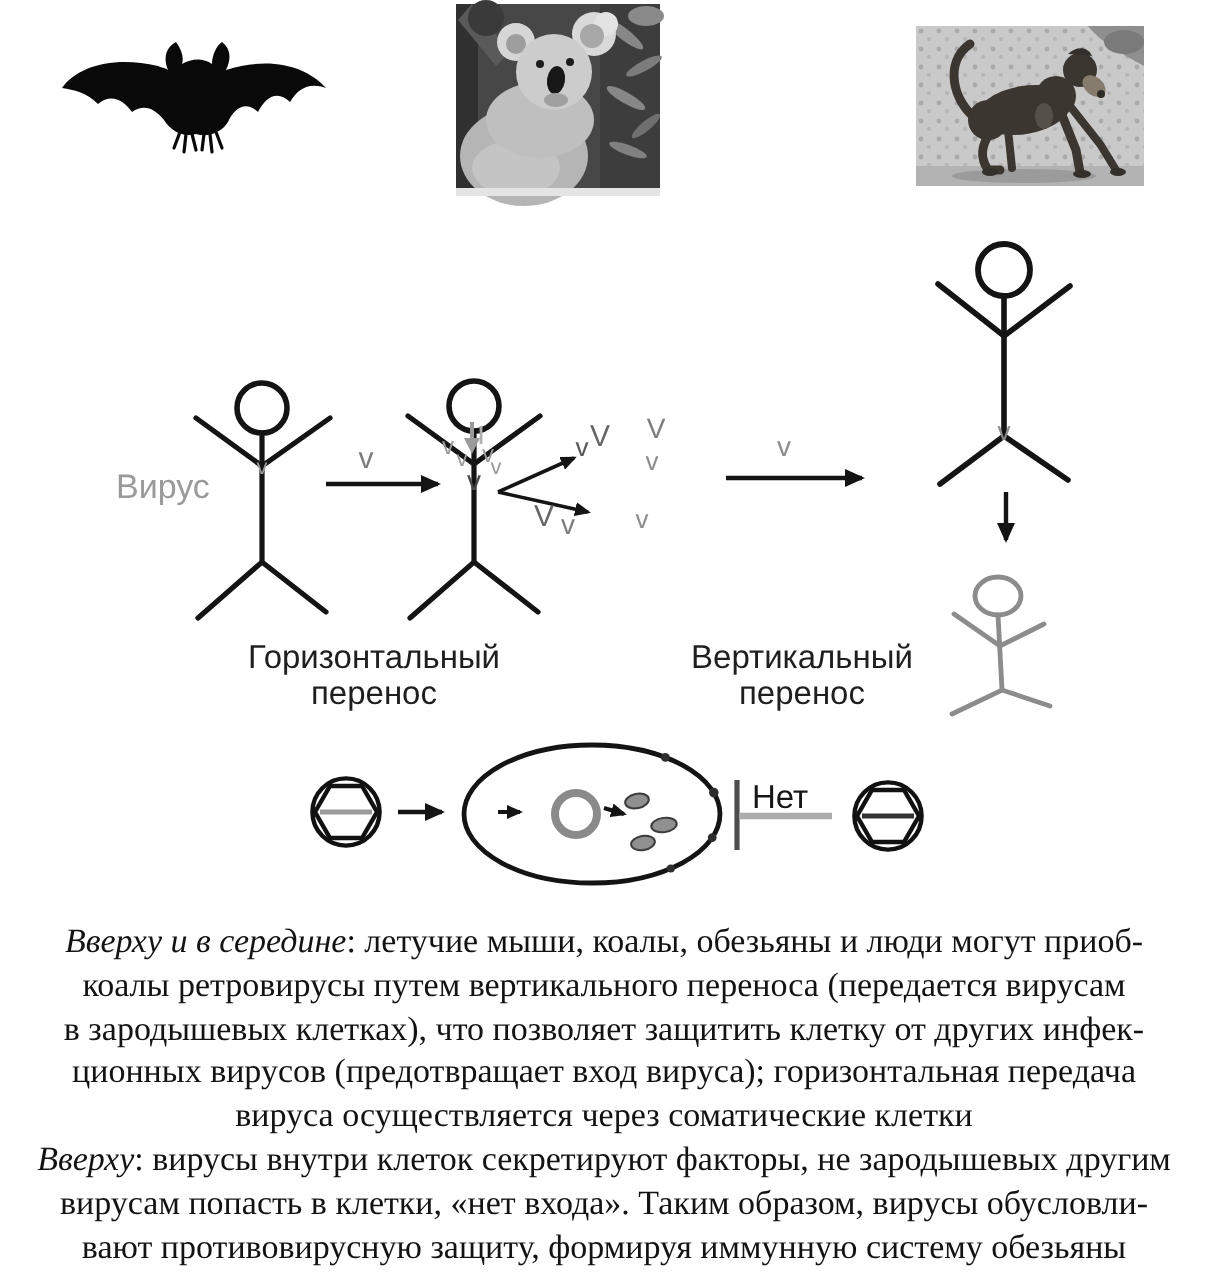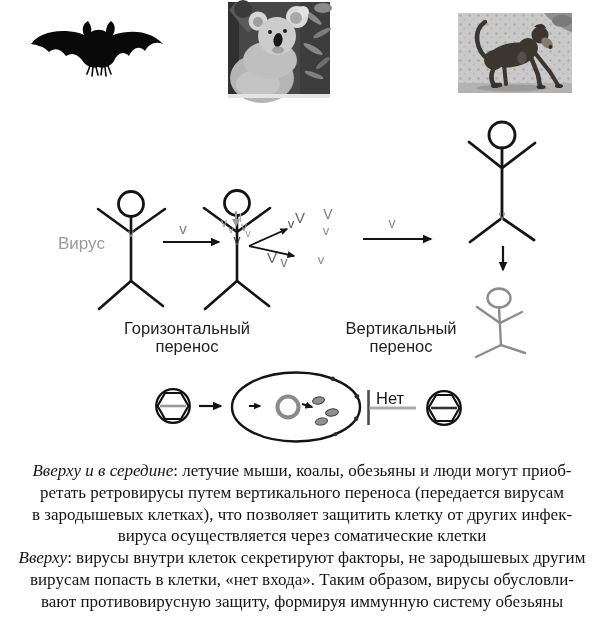--- a/index.html
+++ b/index.html
@@ -195,21 +195,22 @@
 
   <g transform="translate(444,408)">
     <circle cx="0" cy="0" r="16.8" stroke="#111111" stroke-width="2.2" fill="#ffffff"></circle>
     <polygon points="-15.5,0 -8,-13 8,-13 15.5,0 8,13 -8,13" stroke="#111111" stroke-width="2.2" fill="none"></polygon>
     <line x1="-13" y1="0" x2="13" y2="0" stroke="#333333" stroke-width="2.6"></line>
   </g>
 </svg>
 
 <div class="caption">
   <div class="cap-line"><i>Вверху и в середине</i><span>: летучие мыши, коалы, обезьяны и люди могут приоб-</span></div>
-  <div class="cap-line">ретать ретровирусы путем вертикального переноса (передается вирусам</div>
+  <div class="cap-line">коалы ретровирусы путем вертикального переноса (передается вирусам</div>
   <div class="cap-line">в зародышевых клетках), что позволяет защитить клетку от других инфек-</div>
+  <div class="cap-line">ционных вирусов (предотвращает вход вируса); горизонтальная передача</div>
   <div class="cap-line">вируса осуществляется через соматические клетки</div>
   <div class="cap-line"><i>Вверху</i><span>: вирусы внутри клеток секретируют факторы, не зародышевых другим</span></div>
   <div class="cap-line">вирусам попасть в клетки, «нет входа». Таким образом, вирусы обусловли-</div>
   <div class="cap-line">вают противовирусную защиту, формируя иммунную систему обезьяны</div>
 </div>
 
 </div>
 
 </body></html>

